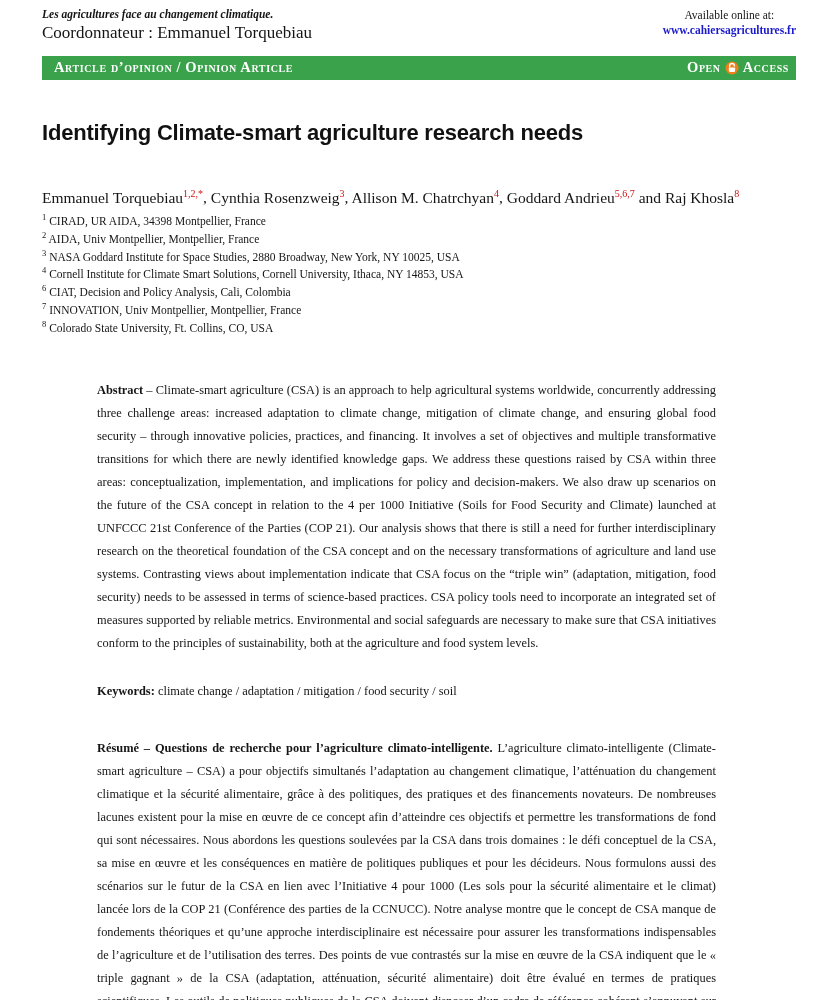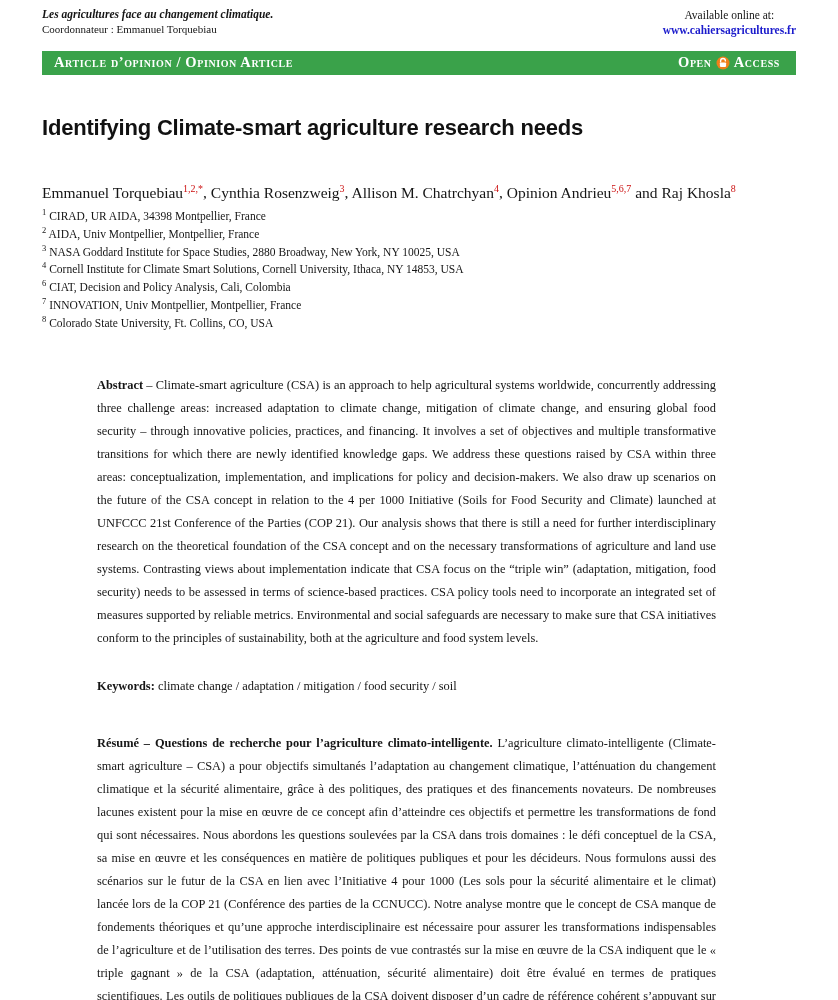--- a/index.html
+++ b/index.html
@@ -11,30 +11,30 @@
   }
   .page{
     box-sizing:border-box;
     min-height:1000px;
     padding:8px 42px 10px 42px;
     display:flex;flex-direction:column;
   }
   
   .top-header{display:flex;justify-content:space-between;align-items:flex-start;}
   .series-title{font-weight:bold;font-style:italic;font-size:11.5px;}
-  .series-coordinator{font-size:11px;margin-top:3px;}
+  .series-coordinator{font-size:17px;margin-top:3px;}
   .header-right{text-align:center;font-size:11.5px;line-height:15px;}
   .journal-url{color:var(--link_blue,#1414cc);font-weight:bold;text-decoration:none;display:block;cursor:pointer;}
   
   .banner{
     margin-top:13px;
     background:var(--banner_green,#3aa24a);
     color:#fff;
     display:flex;justify-content:space-between;align-items:center;
-    padding:3px 16px 4px 12px;
+    padding:3px 7px 4px 12px;
     font-variant:small-caps;
     font-size:14.5px;font-weight:600;letter-spacing:0.6px;
   }
   .banner-right{display:inline-flex;align-items:center;gap:4px;}
   .banner-right svg{display:block;}
   
   .article-title{
     margin-top:40px;
     font-family:"Liberation Sans",sans-serif;
     font-weight:bold;font-size:22px;color:#111;
@@ -103,21 +103,21 @@
 
   <div class="authors">
     
   
       <span class="author"><span>Emmanuel Torquebiau</span><sup>1,2,*</sup><span>, </span></span>
     
       <span class="author"><span>Cynthia Rosenzweig</span><sup>3</sup><span>, </span></span>
     
       <span class="author"><span>Allison M. Chatrchyan</span><sup>4</sup><span>, </span></span>
     
-      <span class="author"><span>Opinion Andrieu</span><sup>5,6,7</sup><span> and </span></span>
+      <span class="author"><span>Goddard Andrieu</span><sup>5,6,7</sup><span> and </span></span>
     
       <span class="author"><span>Raj Khosla</span><sup>8</sup><span></span></span>
     </div>
 
   <div class="affiliations">
 
       <div class="affiliation"><sup>1</sup> <span>CIRAD, UR AIDA, 34398 Montpellier, France</span></div>
 
       <div class="affiliation"><sup>2</sup> <span>AIDA, Univ Montpellier, Montpellier, France</span></div>
 

